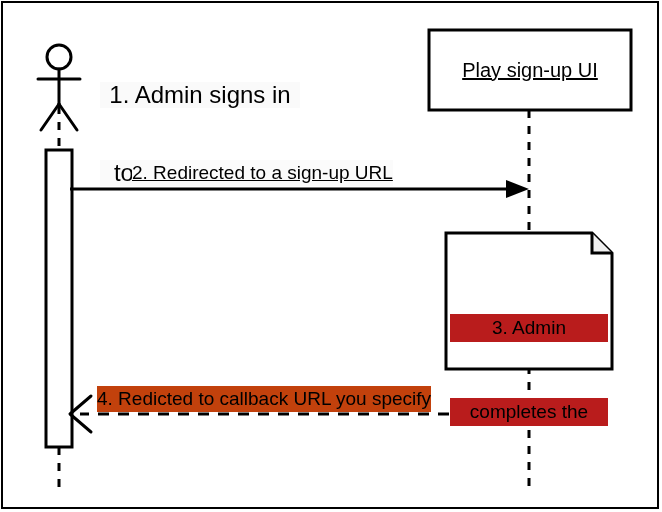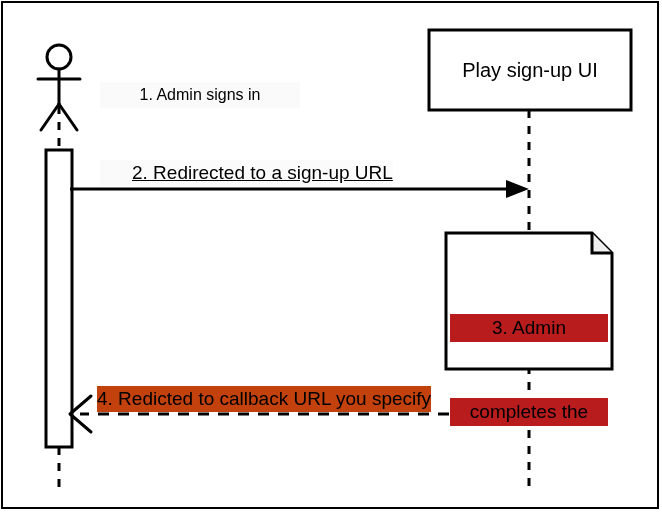--- a/index.html
+++ b/index.html
@@ -37,39 +37,40 @@
     height: 512px;
     pointer-events: none;
   }
   
   .txt {
     position: absolute;
     color: #000000;
     font-family: "Liberation Sans", sans-serif;
     white-space: pre;
     line-height: 26px;
-    font-size: 16px;
+    font-size: 24px;
   }
   #actor-caption {
     left: 100px;
     top: 30px;
     width: 200px;
     text-align: center;
   }
   #actor-caption .line {
     display: block;
     background: #fafafa;
   }
   #lifeline-box-label {
     left: 430px;
     top: 57px;
     width: 200px;
     text-align: center;
     font-size: 20px;
     line-height: 26px;
+    text-decoration: underline;
   }
   #msg2-label {
     left: 132px;
     top: 160px;
     font-size: 19px;
     background: #fbfbfb;
     text-decoration: underline;
   }
   #msg4-label {
     left: 97px;

